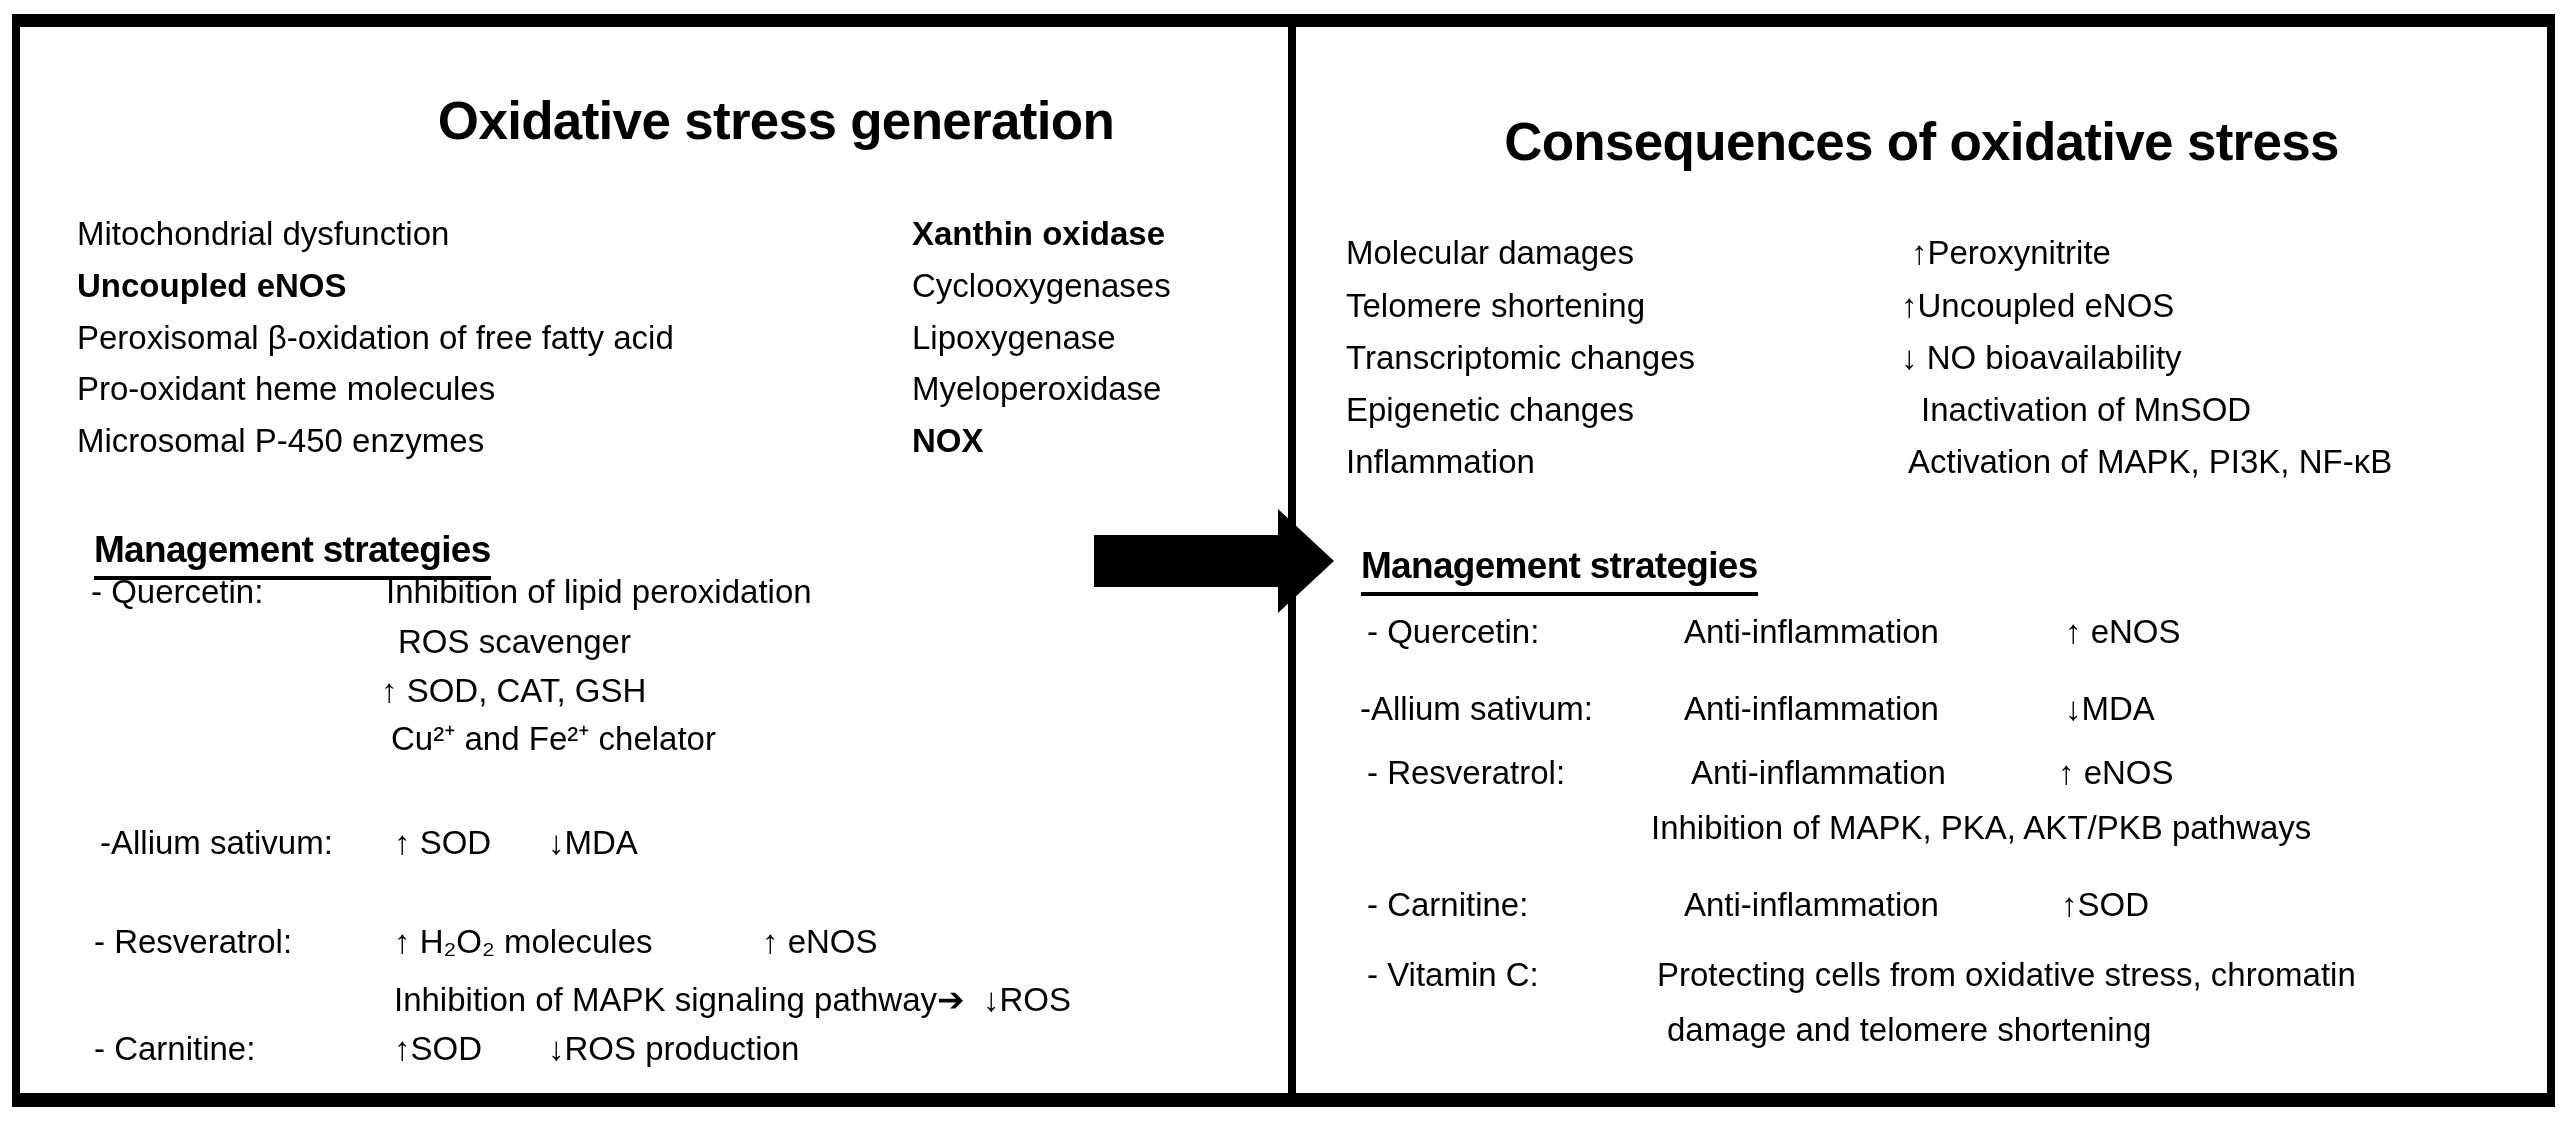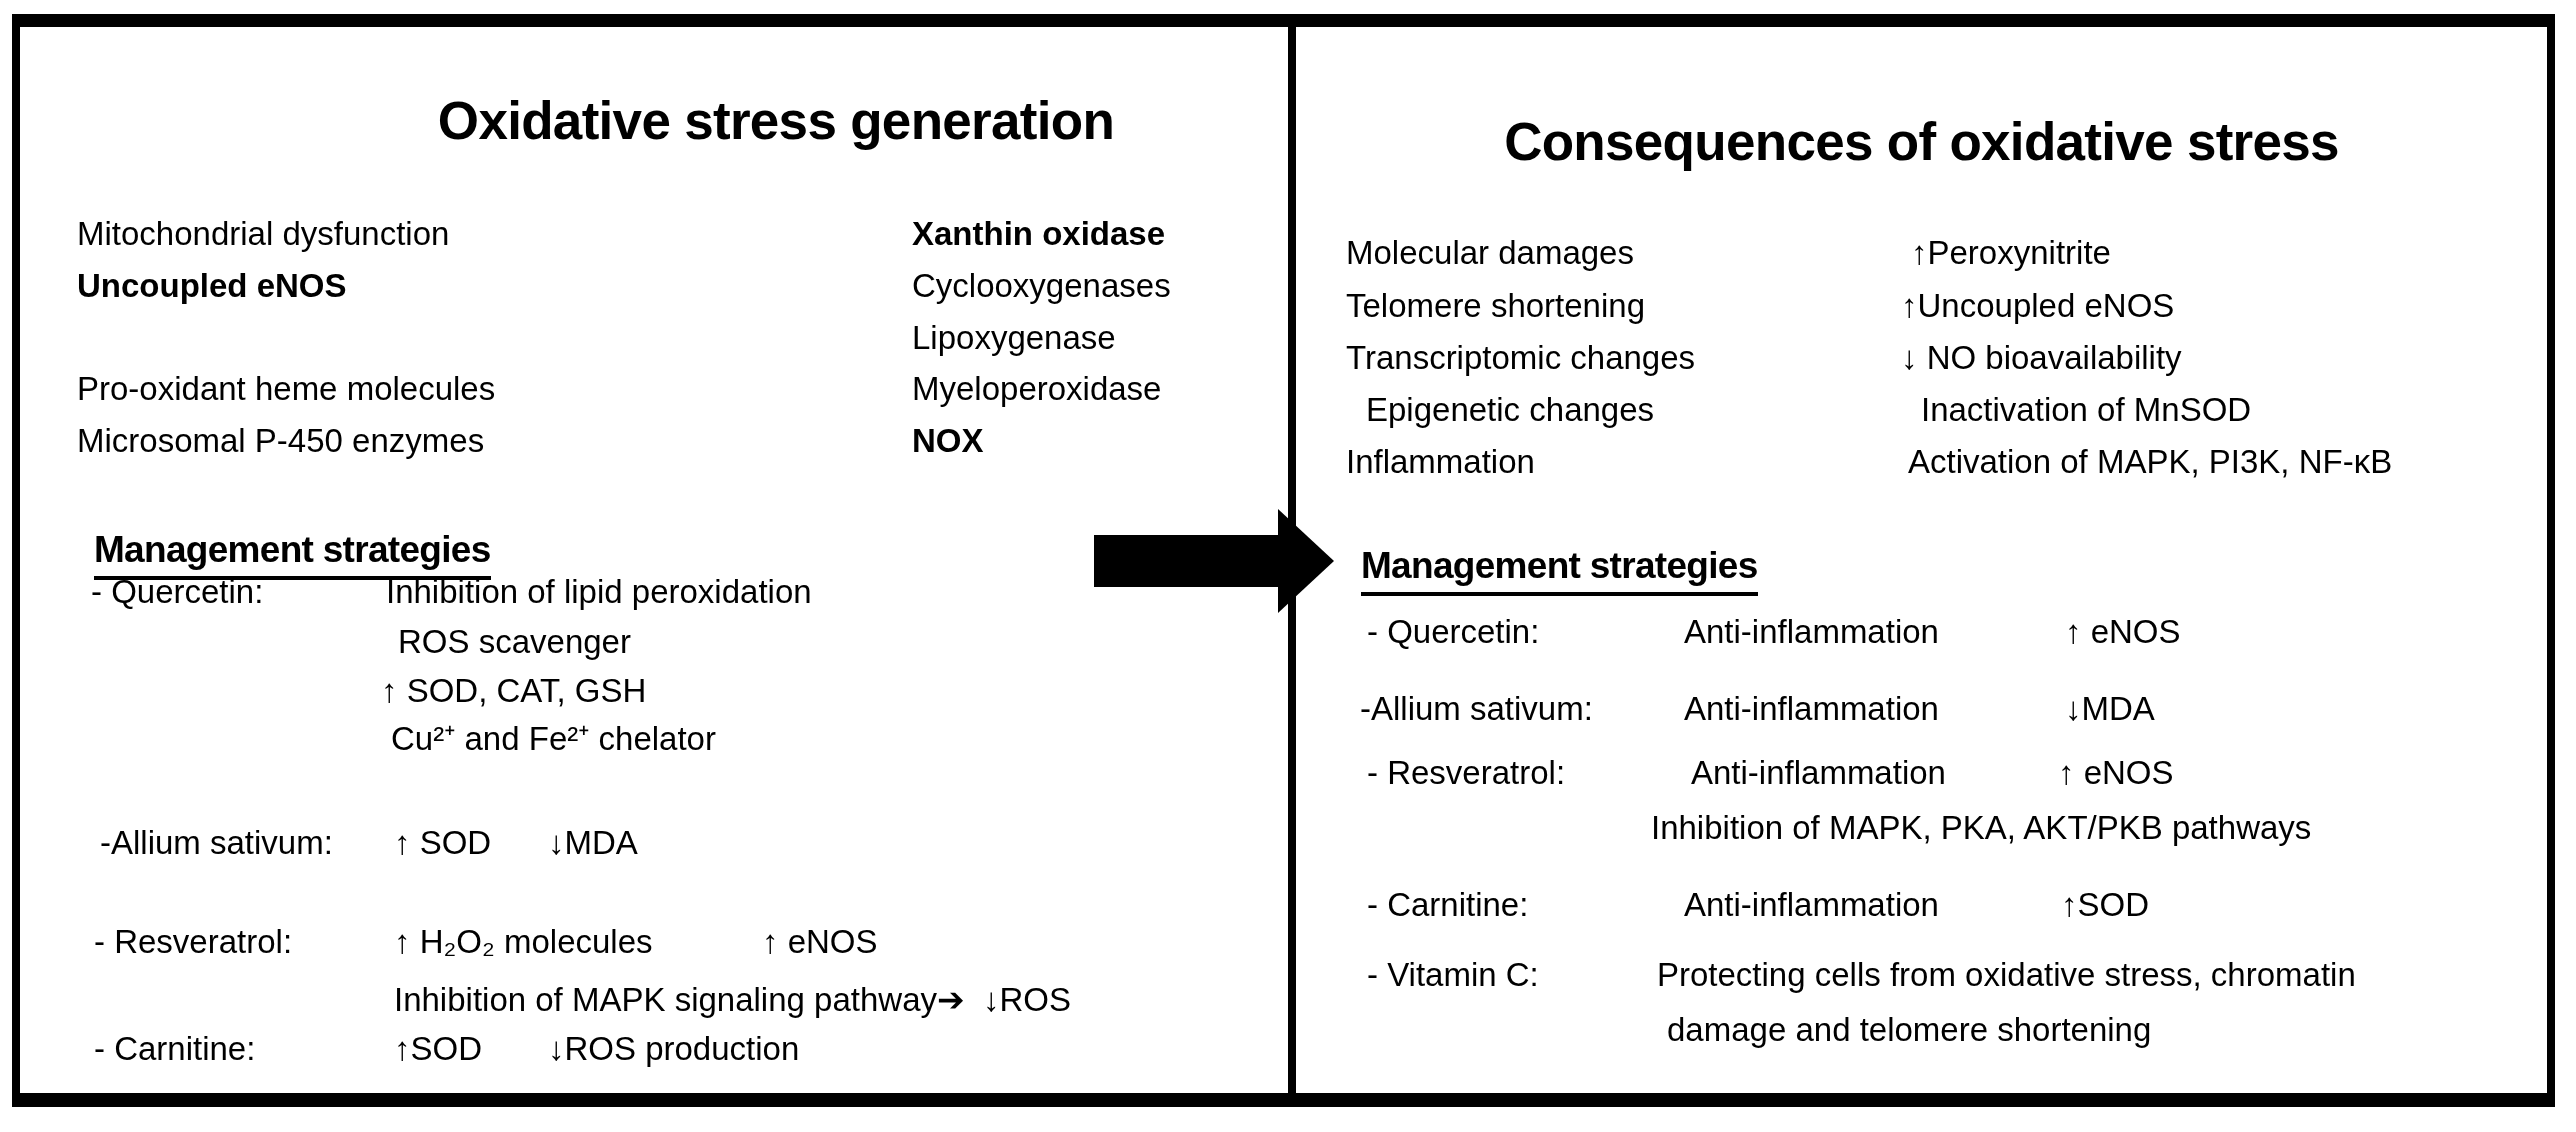--- a/index.html
+++ b/index.html
@@ -33,20 +33,21 @@
 
   <div>
     <div class="arrow-body"></div>
     <div class="arrow-head"></div>
   </div>
 
   <div class="t title" style="left:20px;top:91px;width:1512px;">Oxidative stress generation</div>
 
   <span class="t" style="left:77px;top:215px;">Mitochondrial dysfunction</span>
   <span class="t b" style="left:77px;top:267px;">Uncoupled eNOS</span>
+  <span class="t" style="left:77px;top:319px;">Peroxisomal β-oxidation of free fatty acid</span>
   <span class="t" style="left:77px;top:370px;">Pro-oxidant heme molecules</span>
   <span class="t" style="left:77px;top:422px;">Microsomal P-450 enzymes</span>
 
   <span class="t b" style="left:912px;top:215px;">Xanthin oxidase</span>
   <span class="t" style="left:912px;top:267px;">Cyclooxygenases</span>
   <span class="t" style="left:912px;top:319px;">Lipoxygenase</span>
   <span class="t" style="left:912px;top:370px;">Myeloperoxidase</span>
   <span class="t b" style="left:912px;top:422px;">NOX</span>
 
   <span class="t mh" style="left:94px;top:529px;">Management strategies</span>
@@ -68,21 +69,21 @@
 
   <span class="t" style="left:94px;top:1030px;">- Carnitine:</span>
   <span class="t" style="left:394px;top:1030px;">↑SOD</span>
   <span class="t" style="left:548px;top:1030px;">↓ROS production</span>
 
   <div class="t title" style="left:1296px;top:112px;width:1251px;">Consequences of oxidative stress</div>
 
   <span class="t" style="left:1346px;top:234px;">Molecular damages</span>
   <span class="t" style="left:1346px;top:287px;">Telomere shortening</span>
   <span class="t" style="left:1346px;top:339px;">Transcriptomic changes</span>
-  <span class="t" style="left:1346px;top:391px;margin-left:20px;">Epigenetic changes</span>
+  <span class="t" style="left:1346px;top:391px;">Epigenetic changes</span>
   <span class="t" style="left:1346px;top:443px;">Inflammation</span>
 
   <span class="t" style="left:1889px;top:234px;margin-left:22px;">↑Peroxynitrite</span>
   <span class="t" style="left:1901px;top:287px;">↑Uncoupled eNOS</span>
   <span class="t" style="left:1901px;top:339px;">↓ NO bioavailability</span>
   <span class="t" style="left:1921px;top:391px;">Inactivation of MnSOD</span>
   <span class="t" style="left:1908px;top:443px;">Activation of MAPK, PI3K, NF-κB</span>
 
   <span class="t mh" style="left:1361px;top:545px;">Management strategies</span>
 

